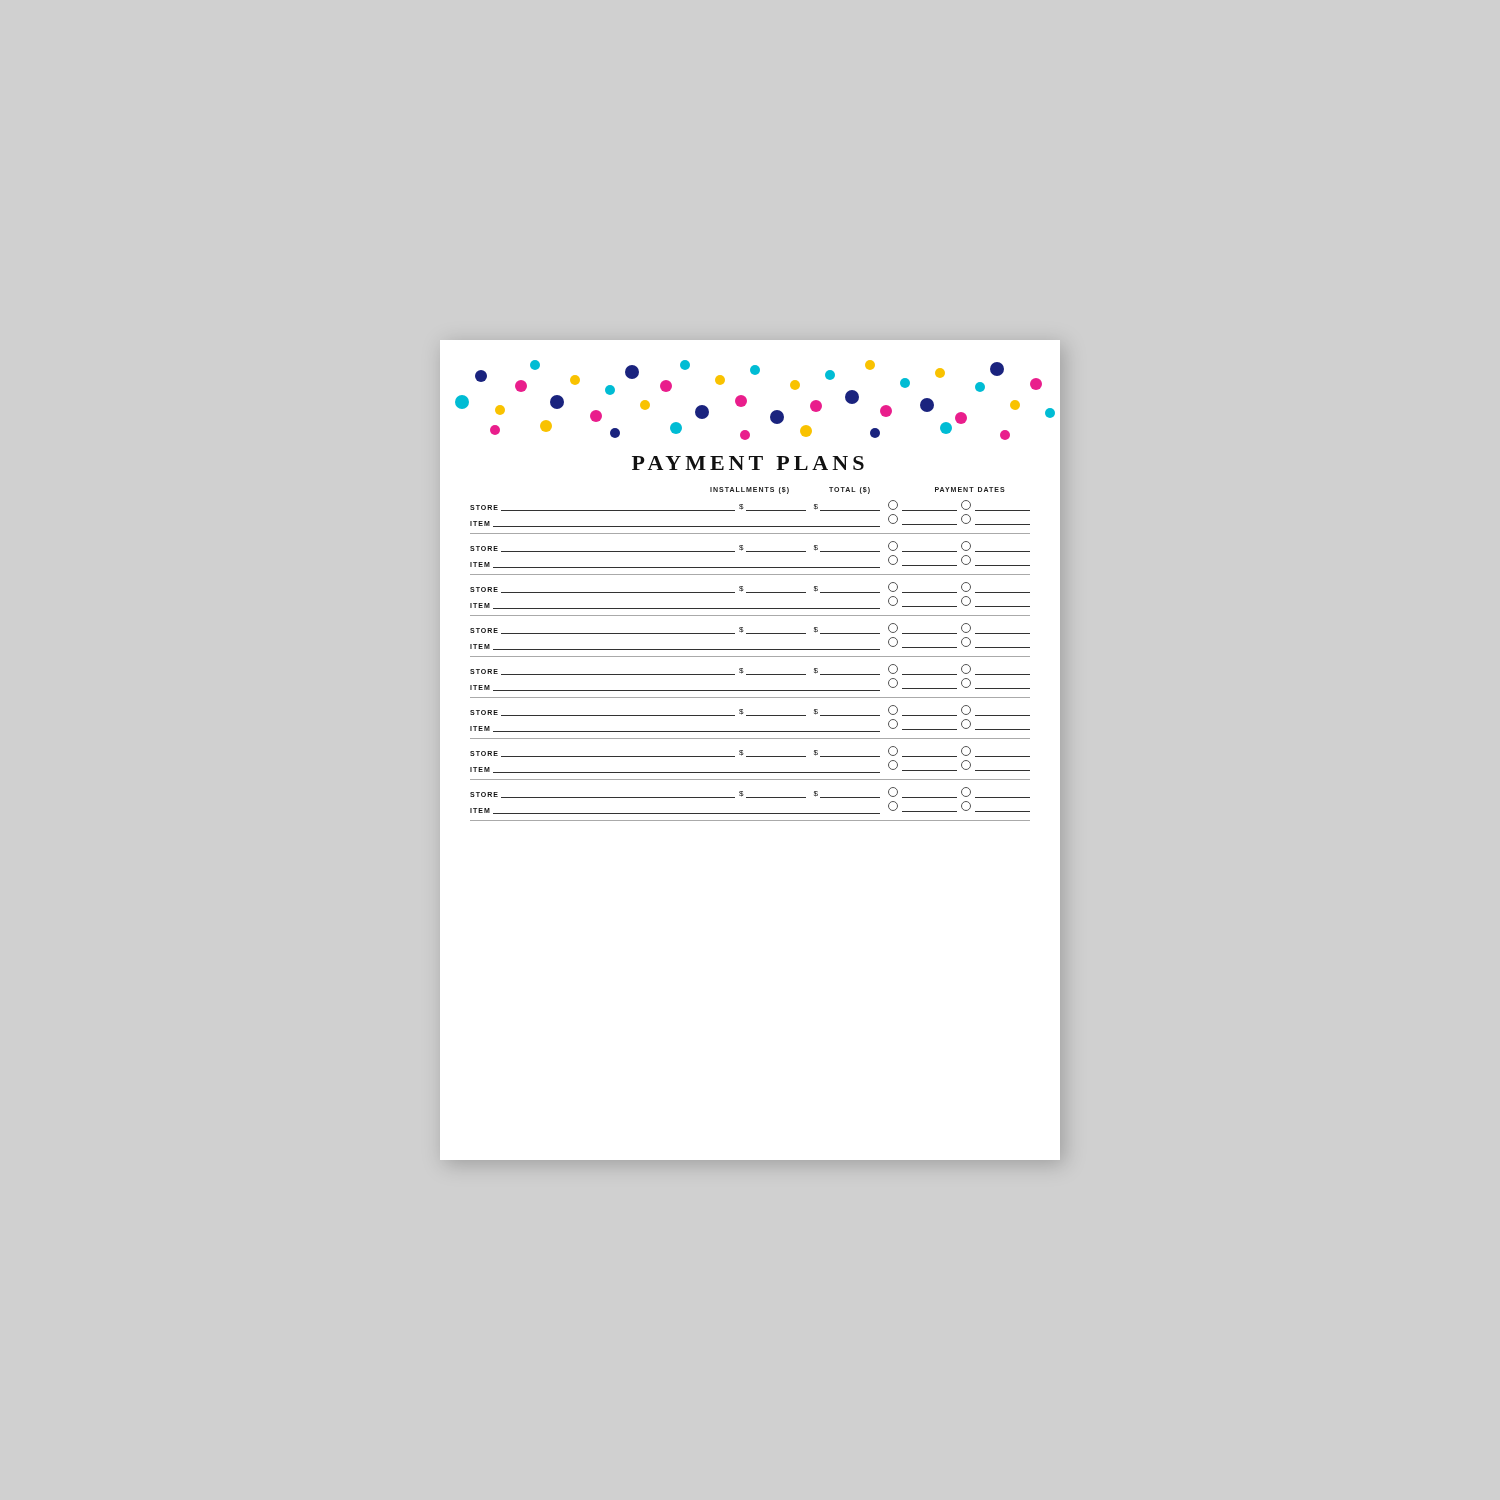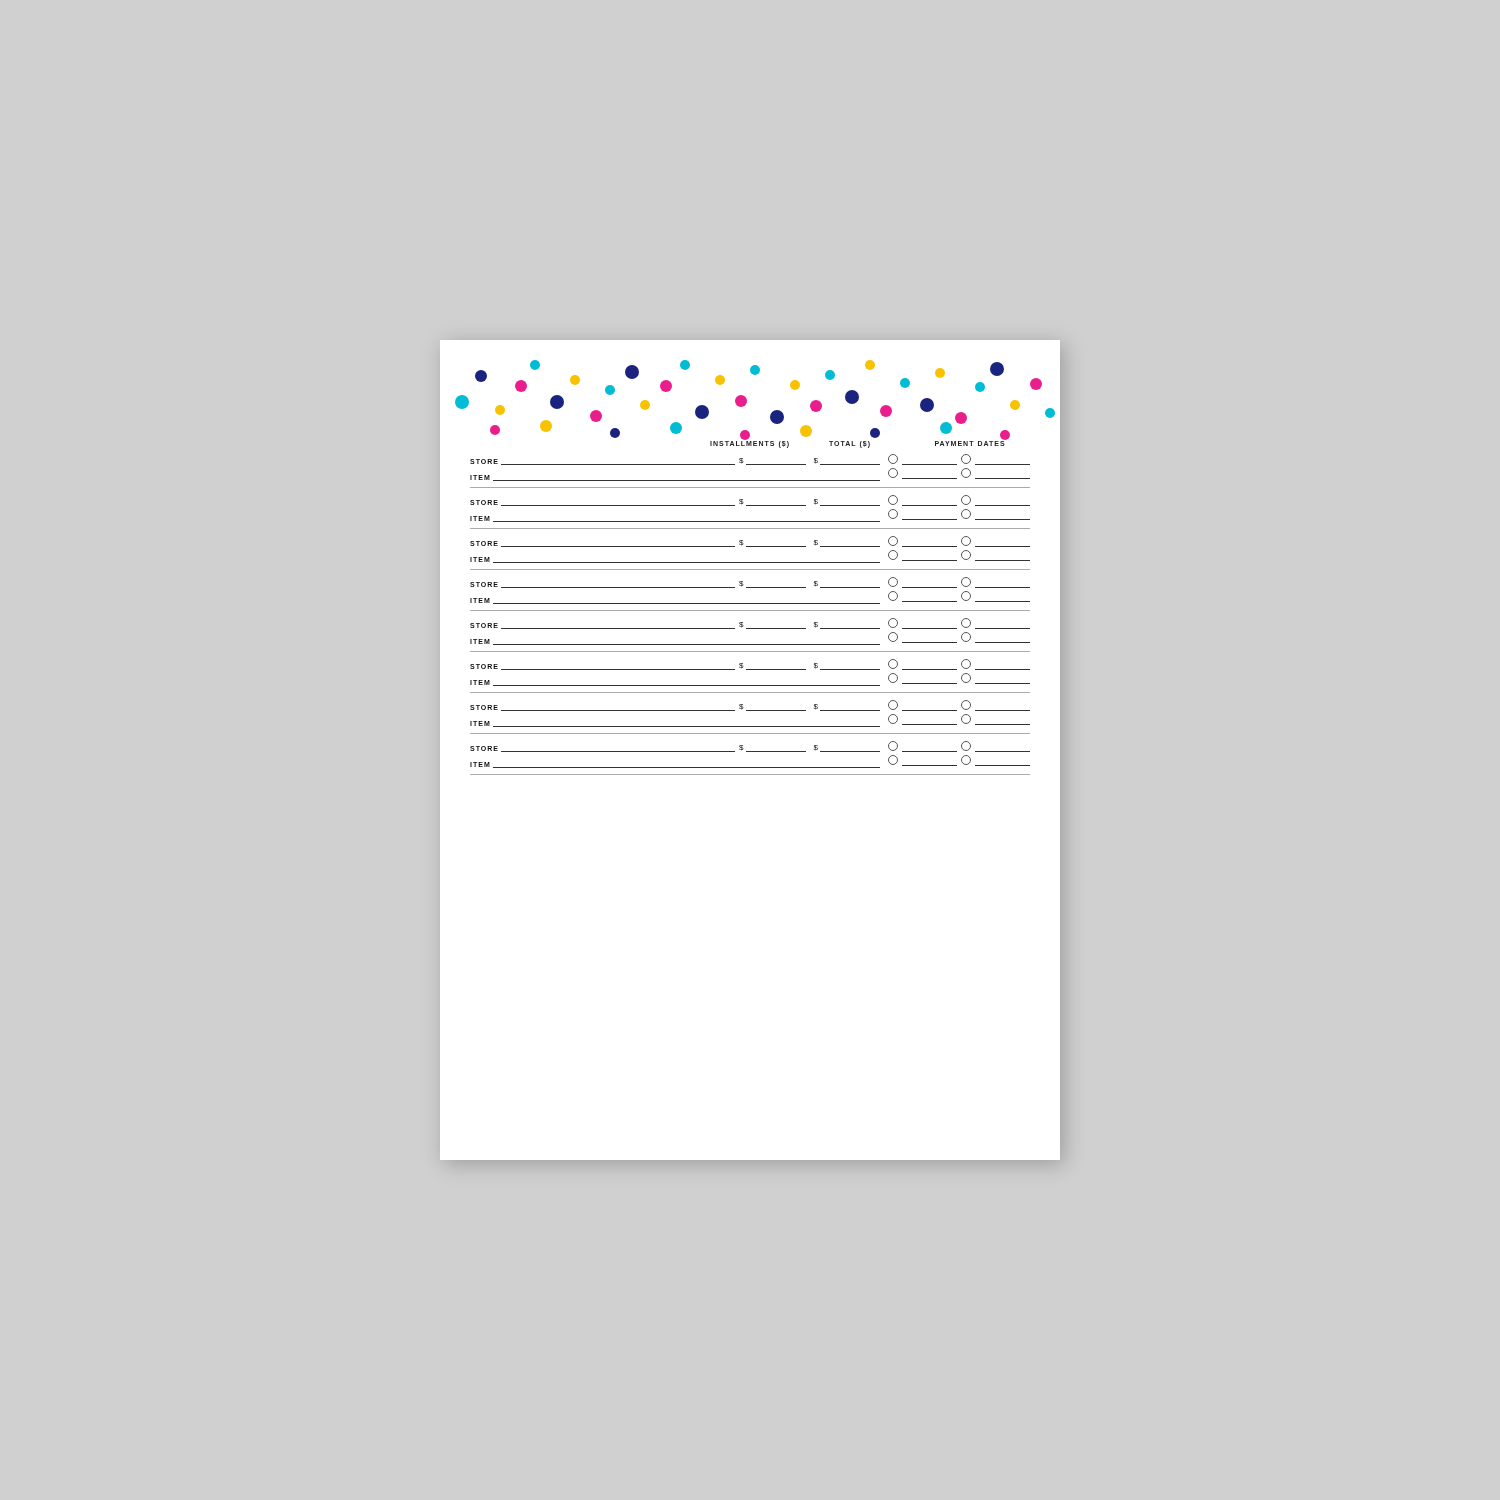--- a/index.html
+++ b/index.html
@@ -162,20 +162,21 @@
       <div class="dot" style="left: 100px; top: 80px; width: 12px; height: 12px; background: rgb(249, 194, 0);"></div>
       <div class="dot" style="left: 170px; top: 88px; width: 10px; height: 10px; background: rgb(26, 35, 126);"></div>
       <div class="dot" style="left: 230px; top: 82px; width: 12px; height: 12px; background: rgb(0, 188, 212);"></div>
       <div class="dot" style="left: 300px; top: 90px; width: 10px; height: 10px; background: rgb(233, 30, 140);"></div>
       <div class="dot" style="left: 360px; top: 85px; width: 12px; height: 12px; background: rgb(249, 194, 0);"></div>
       <div class="dot" style="left: 430px; top: 88px; width: 10px; height: 10px; background: rgb(26, 35, 126);"></div>
       <div class="dot" style="left: 500px; top: 82px; width: 12px; height: 12px; background: rgb(0, 188, 212);"></div>
       <div class="dot" style="left: 560px; top: 90px; width: 10px; height: 10px; background: rgb(233, 30, 140);"></div>
     </div>
 
+  <h1 class="page-title">Payment Plans</h1>
 
   <div class="columns-header">
     <span class="col-header col-installments">Installments ($)</span>
     <span class="col-header col-total">Total ($)</span>
     <span class="col-header col-dates">Payment Dates</span>
   </div>
 
   <div class="entries-container" id="entries-container">
       <div class="entry-wrapper">
       <div style="display:flex; width:100%; align-items:flex-start; margin-bottom:2px;">

